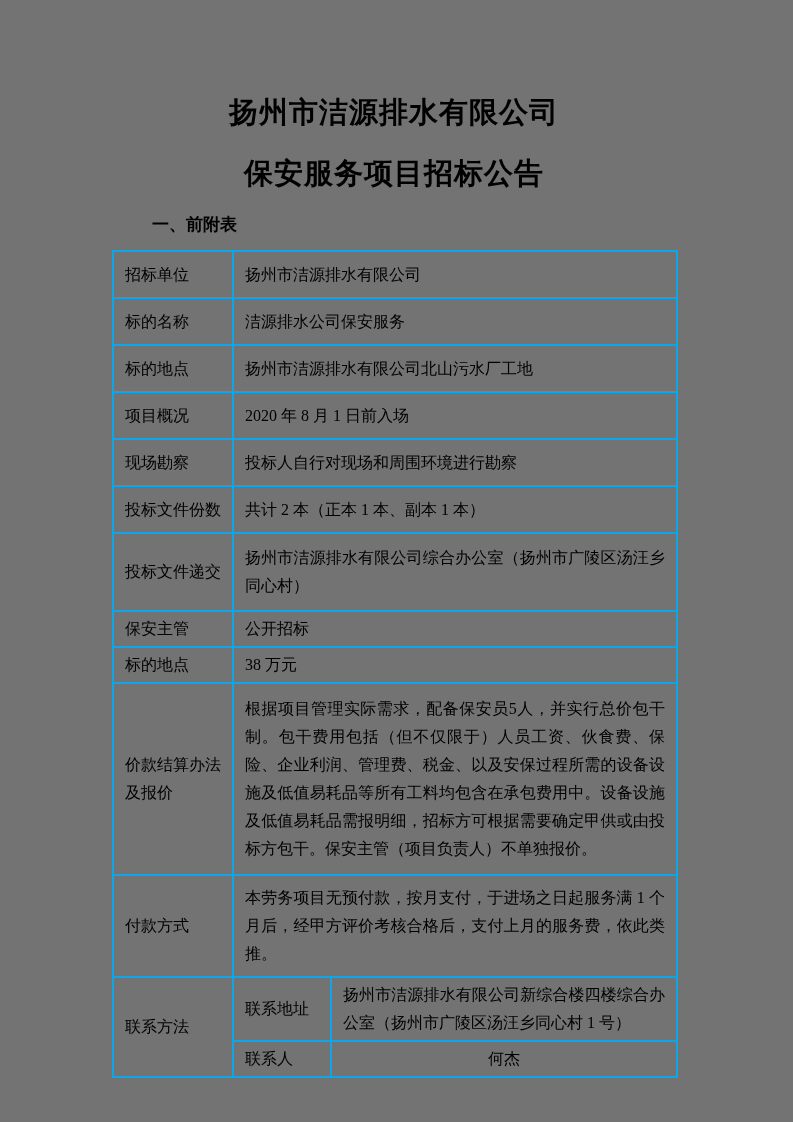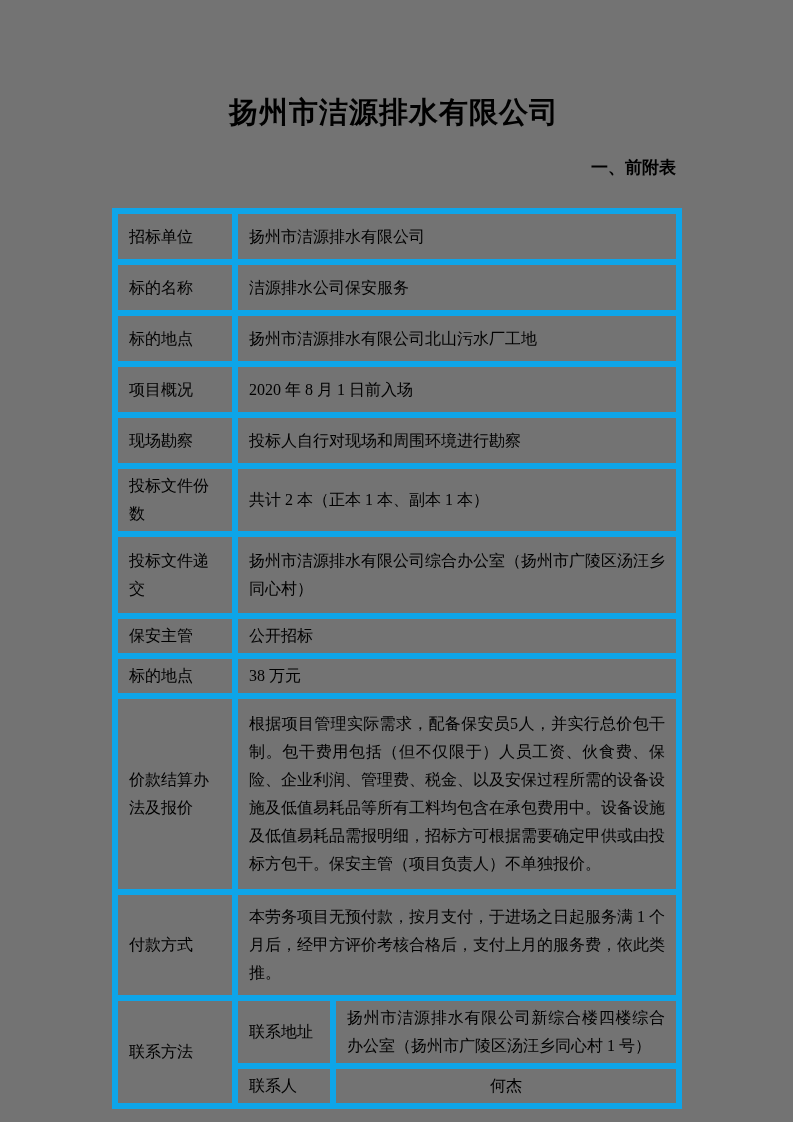--- a/index.html
+++ b/index.html
@@ -23,33 +23,32 @@
     text-align: center;
     font-size: 29px;
     line-height: 33px;
     font-weight: bold;
     letter-spacing: 1px;
   }
   .doc-title.second {
     margin-bottom: 24px;
   }
   .section-heading {
-    margin: 0 0 29px 40px;
+    margin: 0 0 14px 40px;
     font-size: 17px;
     line-height: 22px;
     font-weight: bold;
-    text-align: right;
   }
   table.front-table {
     border-collapse: collapse;
     table-layout: fixed;
     width: 564px;
   }
   table.front-table td {
-    border: 6px solid #0ea5e9;
+    border: 2px solid #0ea5e9;
     padding: 3px 11px;
     vertical-align: middle;
     font-size: 16px;
     line-height: 28px;
     word-break: break-all;
     margin-top: 28px;
   }
   td.lbl { text-align: left; }
   td.val { text-align: left; }
   td.val.justify { text-align: justify; }
@@ -61,20 +60,21 @@
   tr.rh-pay td { height: 94px; }
   tr.rh-addr td { height: 56px; }
   tr.rh-person td { height: 26px; }
 </style>
 </head>
 <body>
 
 <div class="page">
 
   <h1 class="doc-title">扬州市洁源排水有限公司</h1>
+  <h1 class="doc-title second">保安服务项目招标公告</h1>
 
   <div class="section-heading">一、前附表</div>
 
   <table class="front-table">
     <colgroup>
       <col style="width:120px">
       <col style="width:98px">
       <col style="width:346px">
     </colgroup>
 

